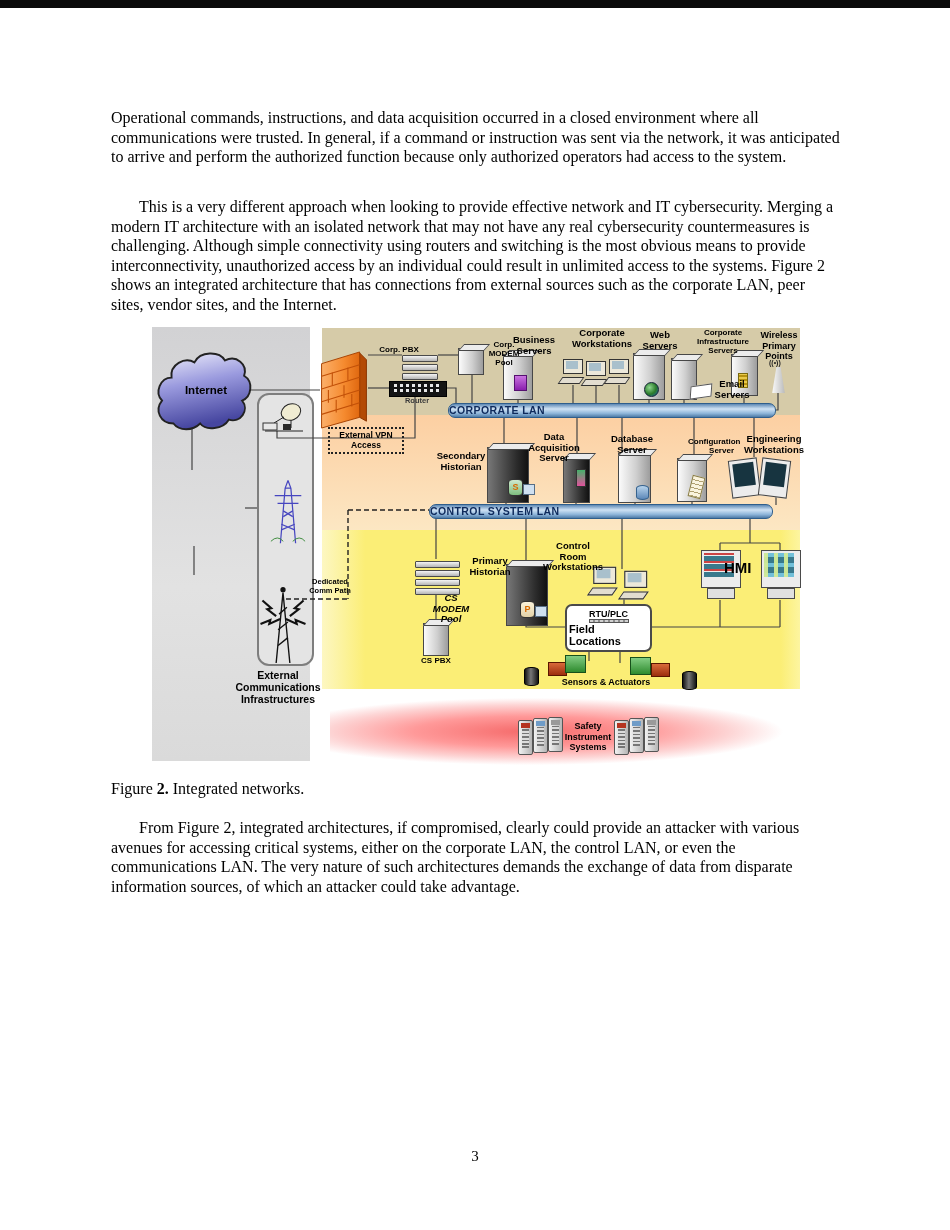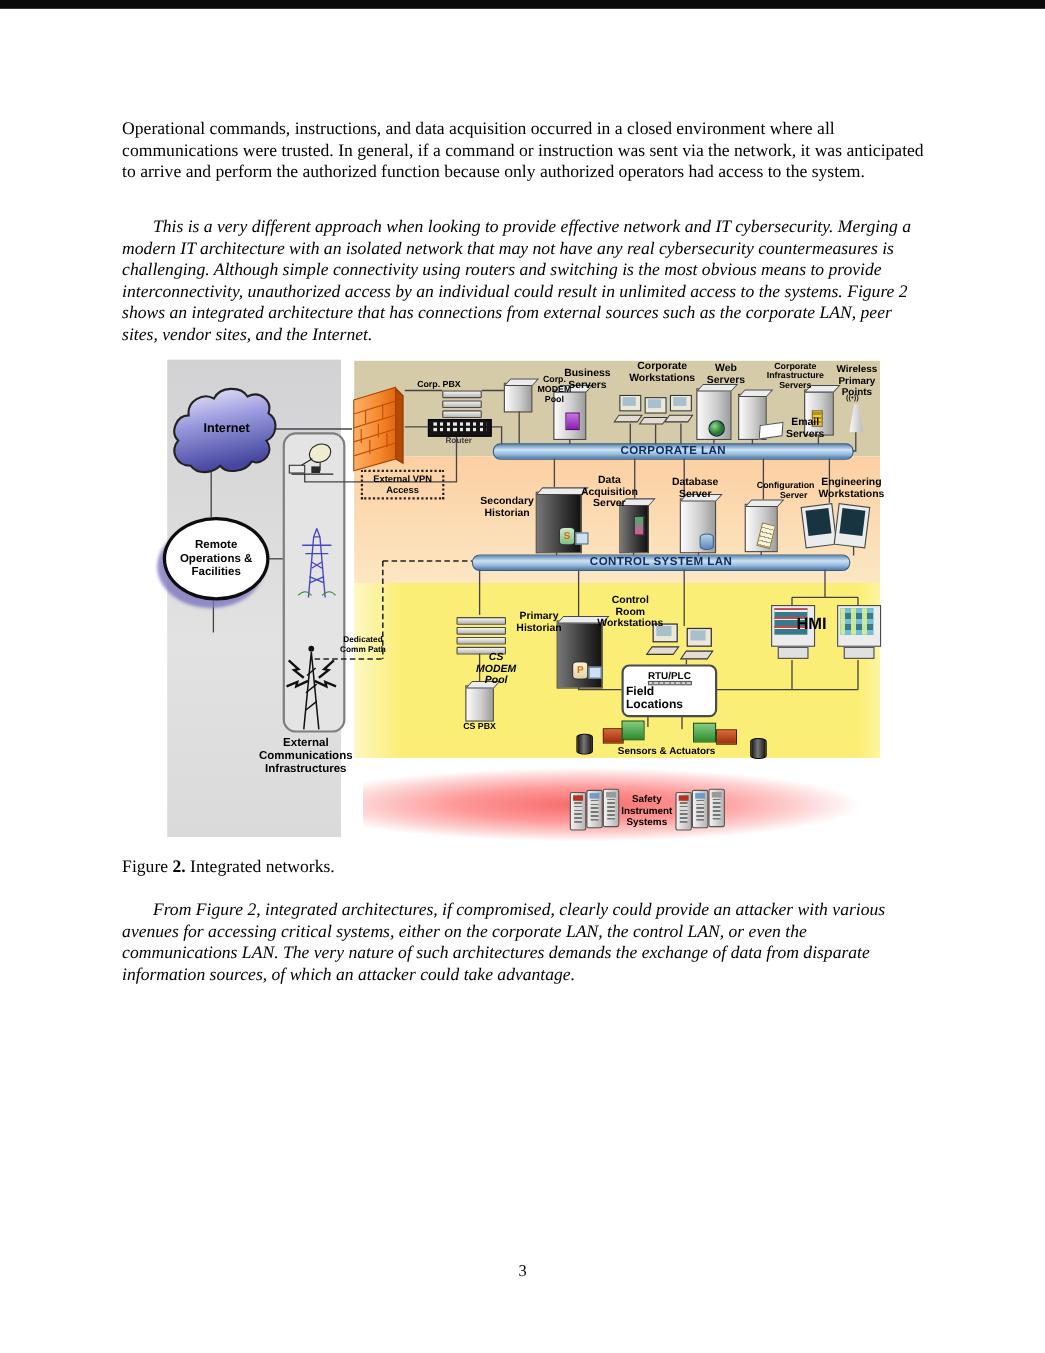--- a/index.html
+++ b/index.html
@@ -1,20 +1,20 @@
 <!DOCTYPE html>
 <html><head>
 <meta charset="utf-8">
 <style>
   html,body{margin:0;padding:0;background:#888;}
   .page{position:relative;width:950px;height:1230px;background:#fff;overflow:hidden;
         font-family:"Liberation Serif",serif;color:#000;}
   .topbar{position:absolute;top:0;left:0;right:0;height:8px;background:#0a0a0a;}
   .para{position:absolute;width:730px;font-size:16px;line-height:19.5px;margin:0;}
-  .indent{text-indent:28px;font-style:italic;}
+  .indent{text-indent:28px;}
   .caption{position:absolute;font-size:16px;margin:0;}
   .pagenum{position:absolute;top:1148px;left:0;width:950px;text-align:center;font-size:15px;}
 
   
   .fig{position:absolute;left:152px;top:327px;width:653px;height:441px;font-family:"Liberation Sans",sans-serif;}
   .band{position:absolute;}
   .b-left{left:0;top:0;width:158px;height:434px;background:linear-gradient(180deg,#d2d2d4,#e2e2e2 60%,#dadada);}
   .b-corp{left:170px;top:1px;width:478px;height:87px;background:#d6cba8;}
   .b-ctrl{left:170px;top:88px;width:478px;height:115px;background:linear-gradient(180deg,#fccfa2,#fce7c3);}
   .b-field{left:170px;top:203px;width:478px;height:159px;background:linear-gradient(90deg,#fdf7c2,#fbee76 9%,#fbee76 96%,#fdf5a0);}
@@ -23,21 +23,21 @@
   .subpanel{position:absolute;left:105px;top:66px;width:53px;height:269px;background:#e4e4e4;
             border:2px solid #7e7e7e;border-radius:12px;}
   .wires{position:absolute;left:0;top:0;z-index:2;}
   .ic{position:absolute;z-index:3;}
   .lbl{position:absolute;z-index:4;font-weight:bold;font-size:9.5px;line-height:10.5px;text-align:center;color:#000;}
   .sm{font-size:8px;line-height:9px;}
   .xs{font-size:7.5px;line-height:8.5px;}
   .gray{color:#3c3c3c;font-weight:bold;}
   .lan{position:absolute;z-index:3;height:13px;border-radius:7px;border:1px solid #2f5e8c;
        background:linear-gradient(180deg,#5d88b4,#cfe2f4 38%,#8fb6da 72%,#4d7aa6);
-       color:#0e2a5c;font-weight:bold;font-size:10.5px;line-height:13px;text-align:center;letter-spacing:.4px;}
+       color:#0e2a5c;font-weight:bold;font-size:10.5px;line-height:13px;text-align:left;letter-spacing:.4px;}
   .bubble{position:absolute;z-index:3;background:#fff;border:3px solid #0d0d0d;border-radius:50%;
           display:flex;align-items:center;justify-content:center;text-align:center;
           font-weight:bold;font-size:10.5px;line-height:12.5px;
           box-shadow:-5px 7px 3px rgba(125,118,190,.8);}
   .vpnbox{position:absolute;z-index:3;border:2px dotted #222;display:flex;align-items:center;justify-content:center;
           text-align:center;font-weight:bold;font-size:8.5px;line-height:9.5px;}
   .rtu{position:absolute;z-index:3;background:#fff;border:2px solid #4a4a4a;border-radius:7px;
        display:flex;flex-direction:column;align-items:center;justify-content:space-between;padding:3px 2px;}
   .rtu .t1{font-weight:bold;font-size:9px;}
   .rtu .t2{font-weight:bold;font-size:11px;}
@@ -197,23 +197,20 @@
         <circle cx="25" cy="15" r="2" fill="#111"></circle>
       </g>
       <g stroke="#111" stroke-width="2.2" fill="none">
         <path d="M4,26 l9,8 -4,1 9,7"></path>
         <path d="M46,26 l-9,8 4,1 -9,7"></path>
         <path d="M2,50 l10,-4 -1,4 11,-5"></path>
         <path d="M48,50 l-10,-4 1,4 -11,-5"></path>
       </g>
     </svg>
 
-    <div class="bubble" style="left:-4px;top:143px;width:91px;height:70px;">
-      <span style="width:78px;">Remote Operations &amp; Facilities</span>
-    </div>
     <div class="lbl xs" style="left:156px;top:251px;width:44px;">Dedicated Comm Path</div>
     <div class="lbl" style="left:77px;top:342px;width:98px;font-size:10.5px;line-height:12px;">External Communications Infrastructures</div>
 
     <svg class="ic" style="left:168px;top:24px;" width="48" height="78" viewBox="0 0 48 80">
       <defs>
           <linearGradient id="gfw" x1="0" y1="0" x2="1" y2="0">
         <stop offset="0" stop-color="#fcb06a"></stop>
             <stop offset=".6" stop-color="#f58a2e"></stop>
             <stop offset="1" stop-color="#e06810"></stop>
       </linearGradient>

